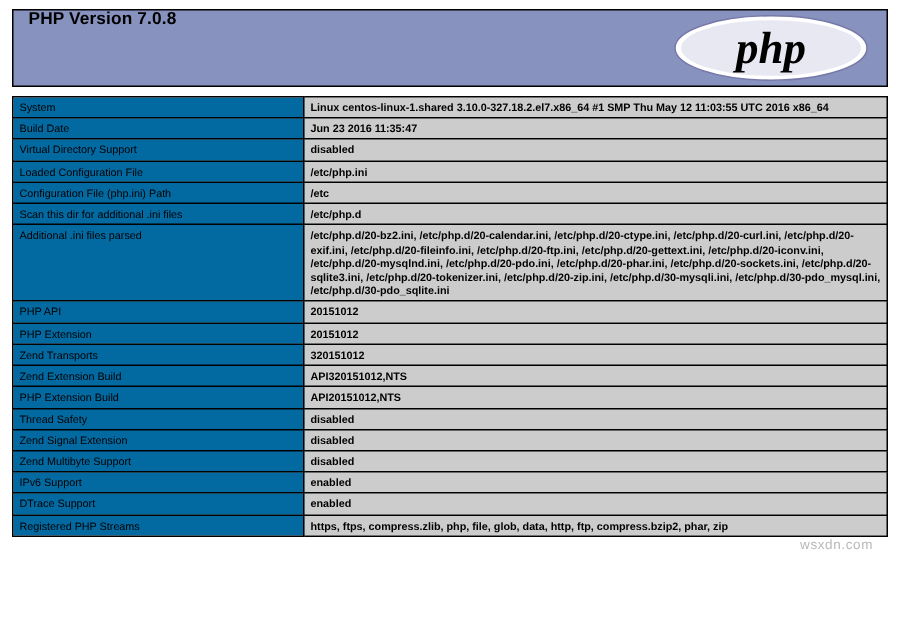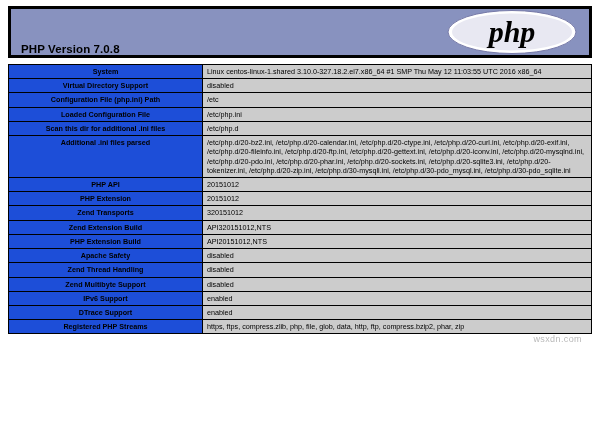--- a/index.html
+++ b/index.html
@@ -19,26 +19,26 @@
     width: 600px;
     box-sizing: border-box;
     padding: 0 8px;
     position: relative;
   }
   
   .header {
     width: 584px;
     height: 52px;
     background: #8892bf;
-    border: 3px solid #000000;
+    border: 1px solid #000000;
     box-sizing: border-box;
     margin-top: 6px;
     position: relative;
     display: flex;
-    align-items: flex-end;
+    align-items: flex-start;
   }
   .header-title {
     font-size: 11.5px;
     font-weight: bold;
     color: #000000;
     padding-left: 10px;
     letter-spacing: 0.1px;
   }
   .logo-wrap {
     position: absolute;
@@ -59,28 +59,27 @@
   table.info tr { }
   table.info td {
     border: 1px solid #000000;
     padding: 2px 4px;
     vertical-align: top;
     line-height: 1.28;
     word-wrap: break-word;
     overflow-wrap: break-word;
   }
   td.e {
-    background: #1d4ed8;
-    font-weight: bold;
+    background: #0369a1;
+    font-weight: normal;
     width: 185px;
-    text-align: center;
   }
   td.v {
     background: #cccccc;
-    font-weight: normal;
+    font-weight: bold;
   }
   .watermark {
     position: absolute;
     right: 10px;
     bottom: 4px;
     font-size: 9px;
     color: #b9b9b9;
     font-family: "Liberation Sans", sans-serif;
     letter-spacing: 0.4px;
   }
@@ -107,30 +106,34 @@
     </div>
   </div>
 
   <table class="info">
     <tbody>
       <tr>
         <td class="e">System</td>
         <td class="v">Linux centos-linux-1.shared 3.10.0-327.18.2.el7.x86_64 #1 SMP Thu May 12 11:03:55 UTC 2016 x86_64</td>
       </tr>
       <tr>
+        <td class="e">Build Date</td>
+        <td class="v">Jun 23 2016 11:35:47</td>
+      </tr>
+      <tr>
         <td class="e">Virtual Directory Support</td>
         <td class="v">disabled</td>
       </tr>
       <tr>
+        <td class="e">Loaded Configuration File</td>
+        <td class="v">/etc/php.ini</td>
+      </tr>
+      <tr>
         <td class="e">Configuration File (php.ini) Path</td>
         <td class="v">/etc</td>
-      </tr>
-      <tr>
-        <td class="e">Loaded Configuration File</td>
-        <td class="v">/etc/php.ini</td>
       </tr>
       <tr>
         <td class="e">Scan this dir for additional .ini files</td>
         <td class="v">/etc/php.d</td>
       </tr>
       <tr>
         <td class="e">Additional .ini files parsed</td>
         <td class="v">/etc/php.d/20-bz2.ini, /etc/php.d/20-calendar.ini, /etc/php.d/20-ctype.ini, /etc/php.d/20-curl.ini, /etc/php.d/20-exif.ini, /etc/php.d/20-fileinfo.ini, /etc/php.d/20-ftp.ini, /etc/php.d/20-gettext.ini, /etc/php.d/20-iconv.ini, /etc/php.d/20-mysqlnd.ini, /etc/php.d/20-pdo.ini, /etc/php.d/20-phar.ini, /etc/php.d/20-sockets.ini, /etc/php.d/20-sqlite3.ini, /etc/php.d/20-tokenizer.ini, /etc/php.d/20-zip.ini, /etc/php.d/30-mysqli.ini, /etc/php.d/30-pdo_mysql.ini, /etc/php.d/30-pdo_sqlite.ini</td>
       </tr>
       <tr>
@@ -147,25 +150,25 @@
       </tr>
       <tr>
         <td class="e">Zend Extension Build</td>
         <td class="v">API320151012,NTS</td>
       </tr>
       <tr>
         <td class="e">PHP Extension Build</td>
         <td class="v">API20151012,NTS</td>
       </tr>
       <tr>
-        <td class="e">Apache Safety</td>
+        <td class="e">Thread Safety</td>
         <td class="v">disabled</td>
       </tr>
       <tr>
-        <td class="e">Zend Thread Handling</td>
+        <td class="e">Zend Signal Extension</td>
         <td class="v">disabled</td>
       </tr>
       <tr>
         <td class="e">Zend Multibyte Support</td>
         <td class="v">disabled</td>
       </tr>
       <tr>
         <td class="e">IPv6 Support</td>
         <td class="v">enabled</td>
       </tr>

